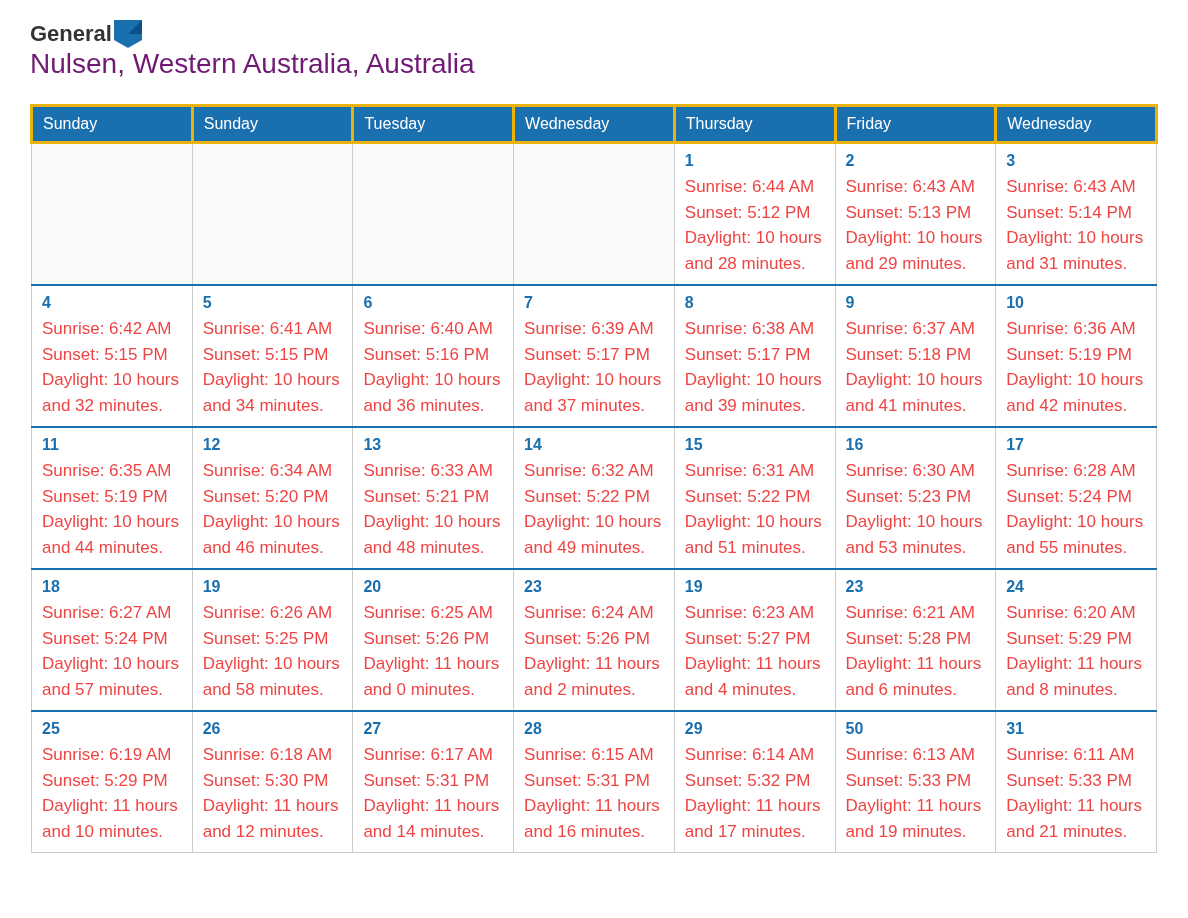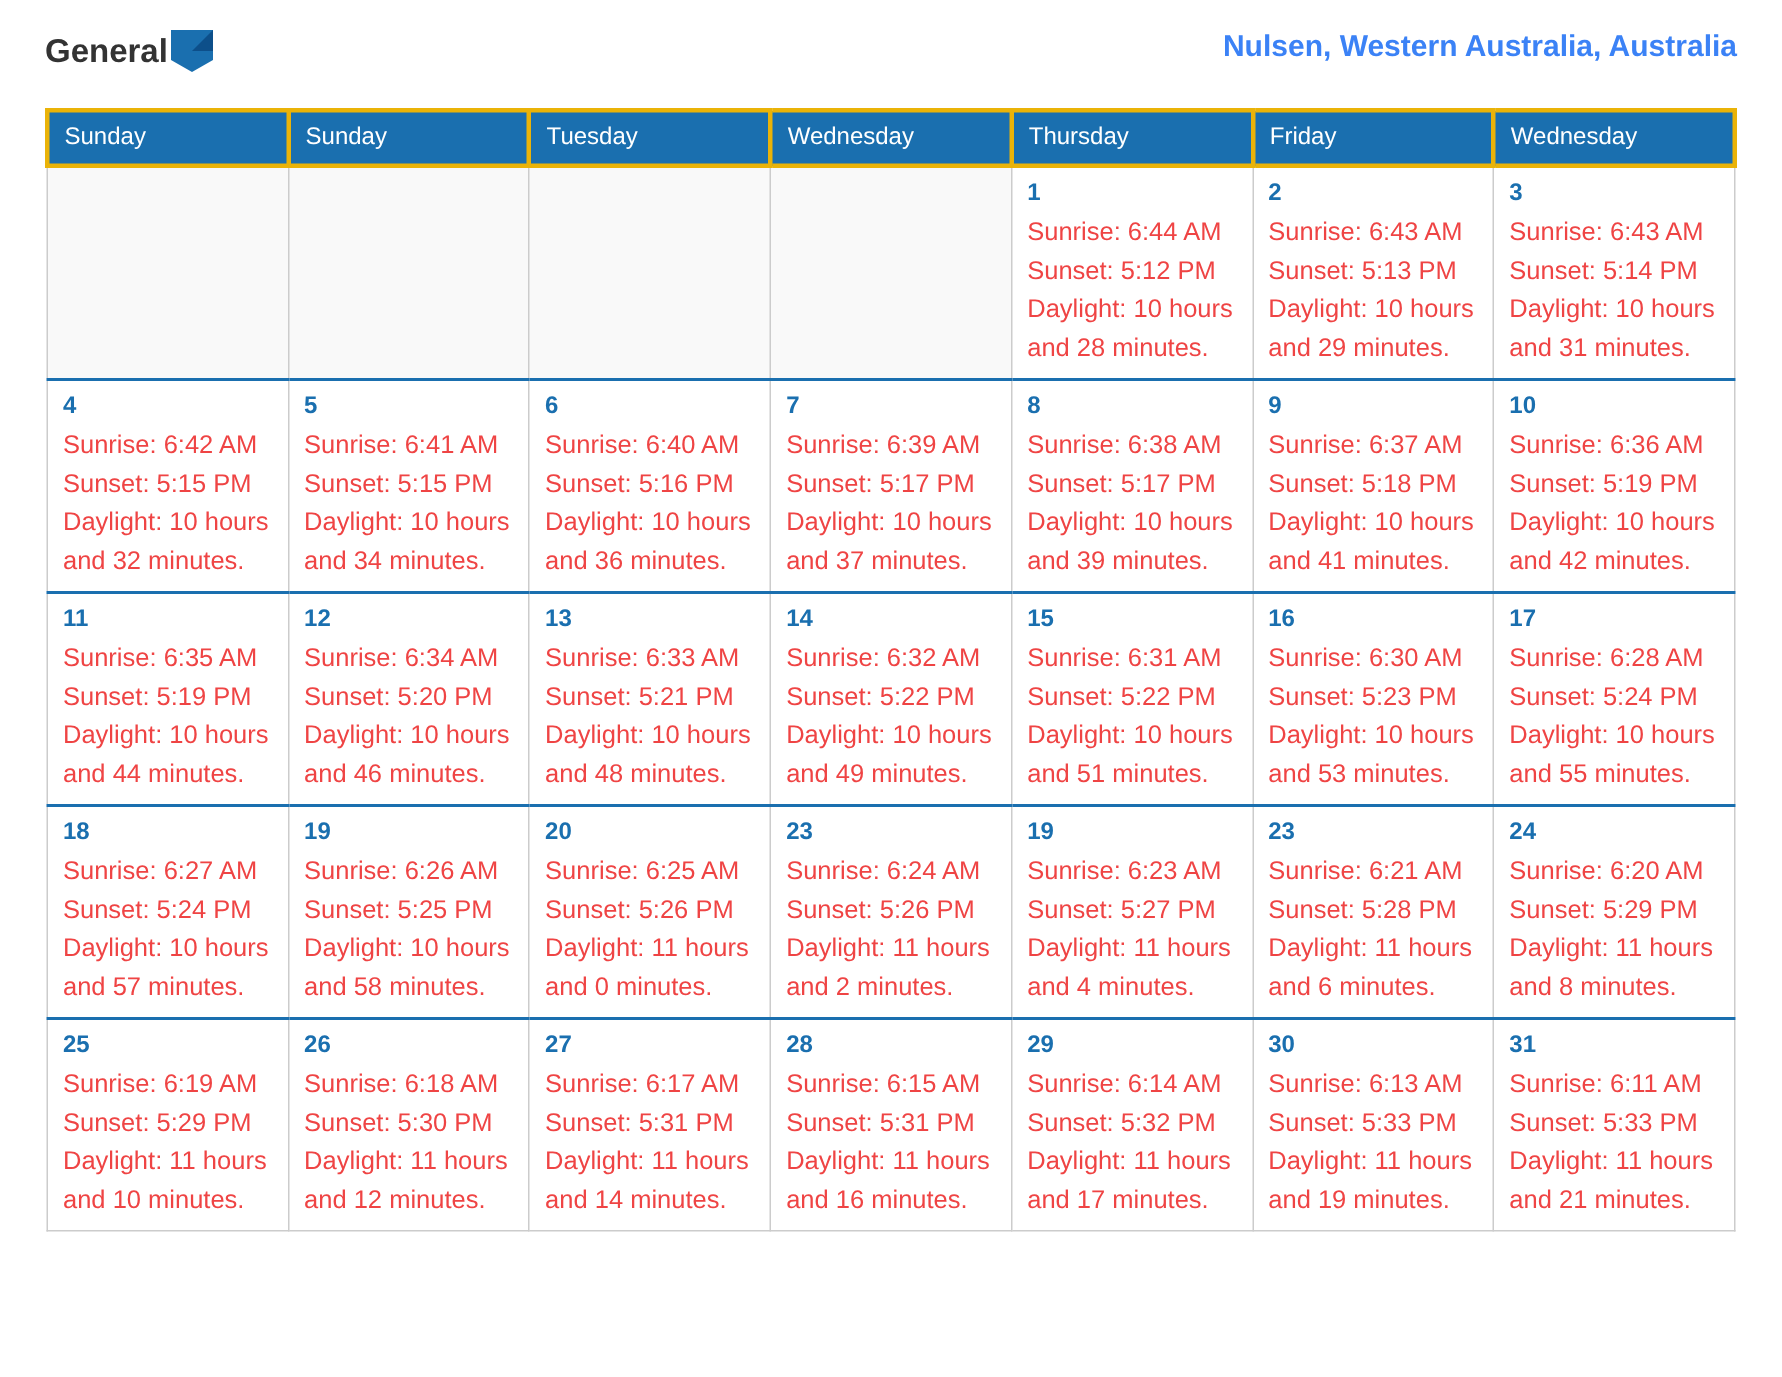--- a/index.html
+++ b/index.html
@@ -9,20 +9,21 @@
       color: #222;
       padding: 20px 30px;
       width: 1188px;
       min-height: 918px;
     }
     .header-area {
       display: flex;
       justify-content: space-between;
       align-items: flex-start;
       margin-bottom: 24px;
+      flex-direction: column;
     }
     .logo {
       display: flex;
       align-items: center;
       gap: 0px;
     }
     .logo-text-general {
       font-size: 22px;
       font-weight: bold;
       color: #333;
@@ -35,23 +36,23 @@
     .title-area {
       text-align: right;
     }
     .month-title {
       font-size: 52px;
       font-weight: 300;
       color: #222;
       line-height: 1.1;
     }
     .location-title {
-      font-size: 20px;
-      color: #3b82f6;
-      font-weight: bold;
+      font-size: 28px;
+      color: #701a75;
+      font-weight: normal;
     }
     .calendar-table {
       width: 100%;
       border-collapse: collapse;
       margin-top: 8px;
     }
     .calendar-table th {
       background-color: #1a6faf;
       color: #fff;
       padding: 8px 10px;
@@ -242,21 +243,21 @@
         </td>
         <td>
           <span class="day-number">28</span>
           <div class="day-info">Sunrise: 6:15 AM<br>Sunset: 5:31 PM<br>Daylight: 11 hours and 16 minutes.</div>
         </td>
         <td>
           <span class="day-number">29</span>
           <div class="day-info">Sunrise: 6:14 AM<br>Sunset: 5:32 PM<br>Daylight: 11 hours and 17 minutes.</div>
         </td>
         <td>
-          <span class="day-number">30</span>
+          <span class="day-number">50</span>
           <div class="day-info">Sunrise: 6:13 AM<br>Sunset: 5:33 PM<br>Daylight: 11 hours and 19 minutes.</div>
         </td>
         <td>
           <span class="day-number">31</span>
           <div class="day-info">Sunrise: 6:11 AM<br>Sunset: 5:33 PM<br>Daylight: 11 hours and 21 minutes.</div>
         </td>
       </tr>
     </tbody>
 </table>
 

